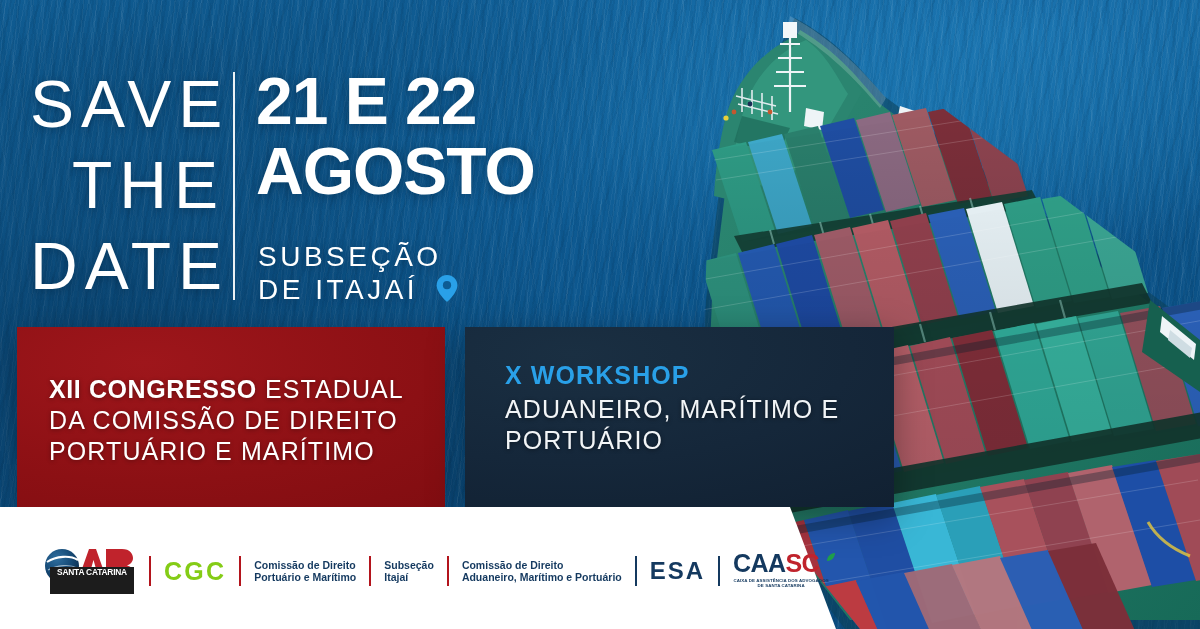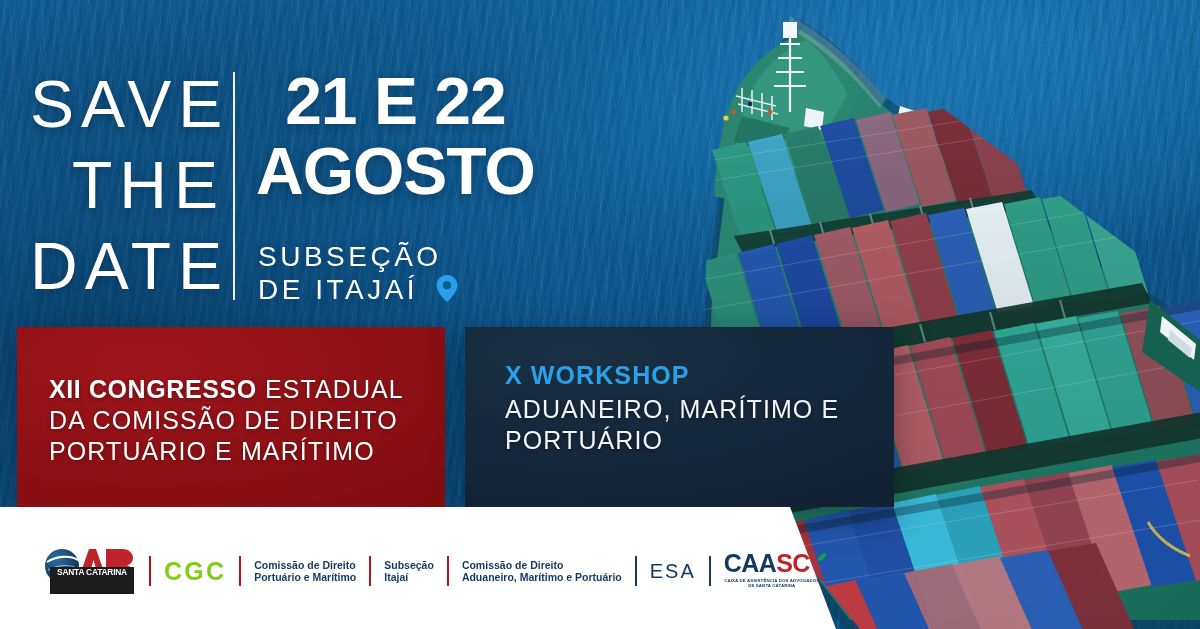--- a/index.html
+++ b/index.html
@@ -90,21 +90,20 @@
     background:rgba(255,255,255,.92);
   }
   .date{
     position:absolute; left:256px; top:68px;
     color:#fff;
     font-weight:bold;
     font-size:66px;
     line-height:66px;
     letter-spacing:-1px;
     text-shadow:0 2px 12px rgba(0,30,55,.45);
-    text-align:center;
   }
   .date div + div{ margin-top:4px; }
   .sub{
     position:absolute; left:258px; top:240px;
     color:#fff;
     font-weight:300;
     font-size:28px;
     line-height:33px;
     letter-spacing:3.5px;
     text-shadow:0 2px 10px rgba(0,30,55,.45);
@@ -187,22 +186,22 @@
     font-size:25px; letter-spacing:2.2px;
     color:#84cc16; font-weight:700;
     flex:0 0 auto;
   }
   .two-line{
     font-size:10.5px; line-height:12.5px;
     color:#14395f; font-weight:bold;
     flex:0 0 auto; white-space:nowrap;
   }
   .esa{
-    font-size:20px; letter-spacing:2px;
-    color:#14395f; font-weight:400;
+    font-size:24px; letter-spacing:2px;
+    color:#14395f; font-weight:700;
     flex:0 0 auto;
   }
   .caasc{ position:relative; flex:0 0 auto; width:100px; height:40px; }
   .caasc .word{
     font-size:25px; font-weight:bold; letter-spacing:-.6px;
     color:#14395f; line-height:25px;
   }
   .caasc .word .s{ color:#c0232c; }
   .caasc .tag{
     font-size:4.4px; line-height:5.4px; letter-spacing:.1px;

